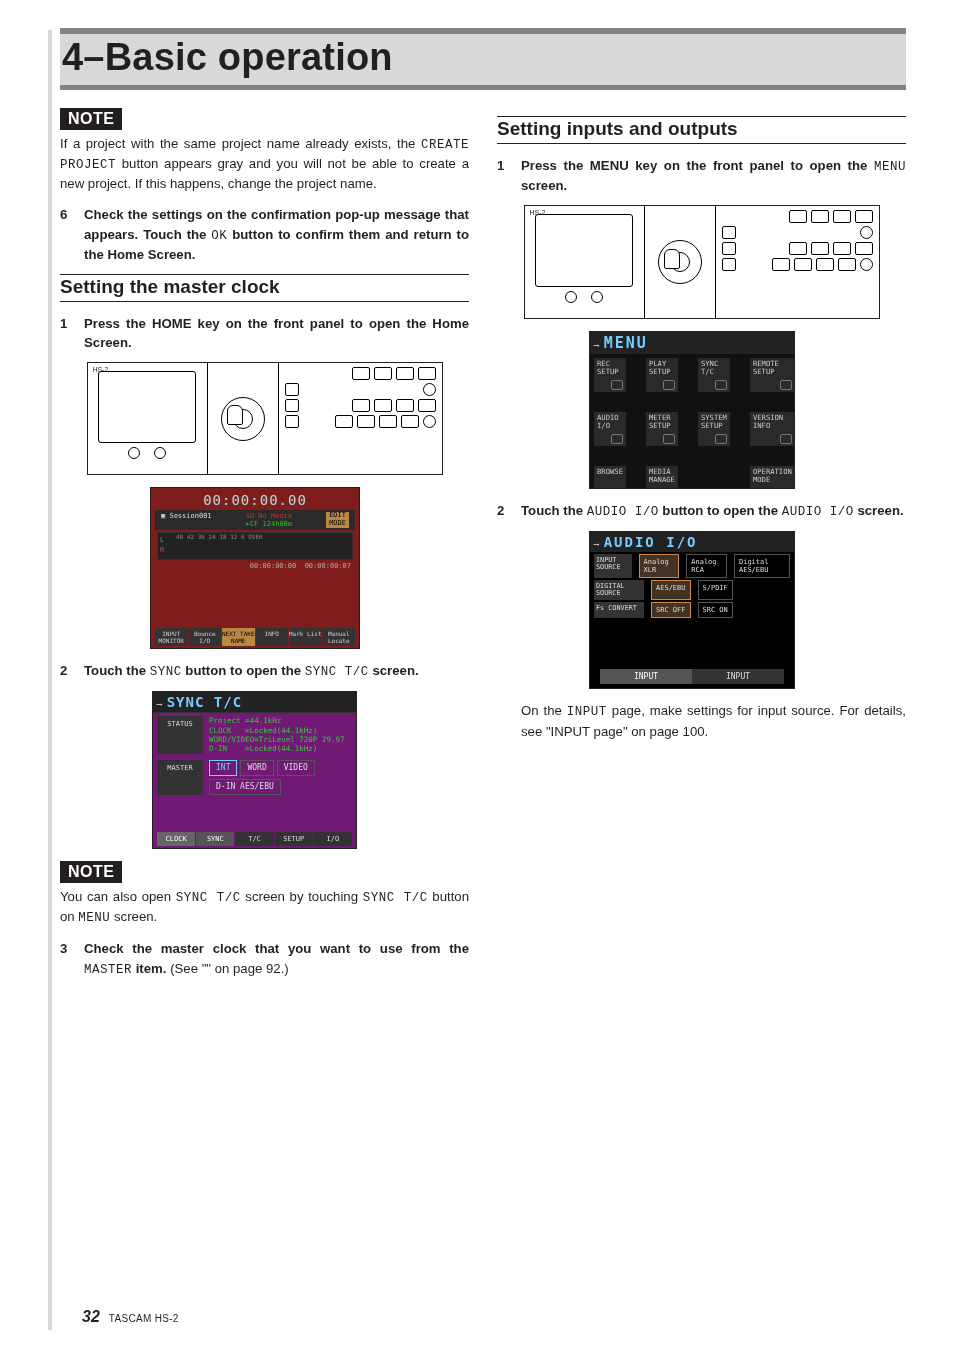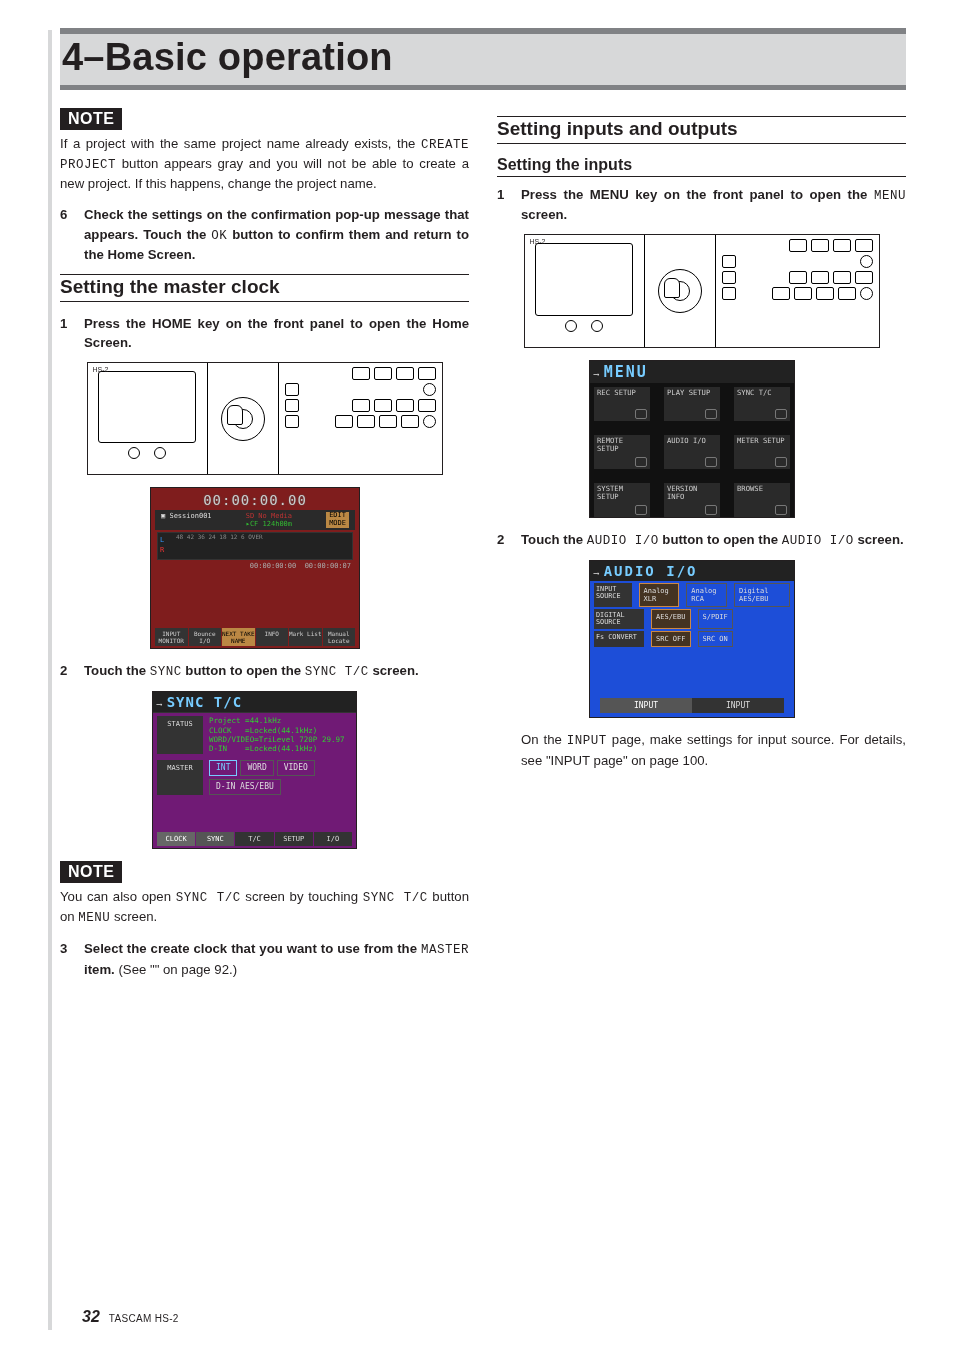--- a/index.html
+++ b/index.html
@@ -70,25 +70,25 @@
   .lcd-sync .master-opts span { border:1px solid #555; padding:2px 6px; font-size:8px;}
   .lcd-sync .master-opts span.sel { border-color:#7cf; color:#7cf;}
   .lcd-sync .botrow { position:absolute; bottom:2px; left:4px; right:4px; display:flex; gap:1px;}
   .lcd-sync .botrow span { flex:1; background:#333; text-align:center; font-size:7px; padding:3px 0;}
   .lcd-sync .botrow span.hl { background:#555; color:#fff;}
   .lcd-sync .botrow span.lab2 { background:#666; color:#fff;}
   
   .lcd-menu { background:#111; color:#ddd; font-family:monospace; height:100%; position:relative; font-size:8px;}
   .lcd-menu .title { background:#222; padding:2px 4px; }
   .lcd-menu .title .big { color:#7cf; font-size:15px; font-weight:bold; letter-spacing:2px;}
-  .lcd-menu .grid { display:grid; grid-template-columns:repeat(3,1fr); gap:14px; padding:4px;}
+  .lcd-menu .grid { display:grid; grid-template-columns:repeat(4,1fr); gap:20px; padding:4px;}
   .lcd-menu .grid .cell { background:#2a2a2a; height:34px; padding:2px 3px; font-size:7.2px; line-height:1.1; position:relative; color:#ccc;}
   .lcd-menu .grid .cell .ic { position:absolute; right:3px; bottom:2px; width:12px; height:10px; border:1px solid #777; border-radius:2px;}
   
-  .lcd-aio { background:#1d4ed8; color:#ddd; font-family:monospace; height:100%; position:relative; font-size:8px;}
+  .lcd-aio { background:#000000; color:#ddd; font-family:monospace; height:100%; position:relative; font-size:8px;}
   .lcd-aio .title { background:#222; padding:2px 4px;}
   .lcd-aio .title .big { color:#7cf; font-size:14px; font-weight:bold; letter-spacing:2px;}
   .lcd-aio .rows { padding:2px 4px;}
   .lcd-aio .r { display:flex; gap:7px; margin-bottom:2px;}
   .lcd-aio .r .lab { width:50px; background:#333; font-size:6.8px; padding:3px 2px; line-height:1;}
   .lcd-aio .r .opt { border:1px solid #555; padding:3px 4px; font-size:7px;}
   .lcd-aio .r .opt.sel { border-color:#c84; background:#432;}
   .lcd-aio .botrow { position:absolute; bottom:4px; left:10px; right:10px; display:flex;}
   .lcd-aio .botrow span { flex:1; text-align:center; font-size:8px; padding:3px 0; background:#333;}
   .lcd-aio .botrow span.sel { background:#555; color:#fff;}
@@ -254,32 +254,31 @@
 
       <div class="note-tag">NOTE</div>
       <p class="body">
         <span>You can also open </span><span class="mono">SYNC T/C</span><span> screen by touching </span><span class="mono">SYNC T/C</span><span> button on </span><span class="mono">MENU</span><span> screen.</span>
       </p>
 
       <ol class="steps">
         <li>
           <span class="num">3</span>
           <span class="txt bold">
-            <span>Select the create clock that you want to use from the </span><span class="mono" style="font-weight:400;">MASTER</span><span> item.</span><span class="subtext"> (See "" on page 92.)</span>
+            <span>Check the master clock that you want to use from the </span><span class="mono" style="font-weight:400;">MASTER</span><span> item.</span><span class="subtext"> (See "" on page 92.)</span>
           </span>
         </li>
       </ol>
 
     </div>
 
     <div class="col">
 
       <h2 class="section">Setting inputs and outputs</h2>
 
-      <h3 class="subsection">Setting the inputs</h3>
 
       <ol class="steps">
         <li>
           <span class="num">1</span>
           <span class="txt bold">
             <span>Press the MENU key on the front panel to open the </span><span class="mono" style="font-weight:400;">MENU</span><span> screen.</span>
           </span>
         </li>
       </ol>
 

